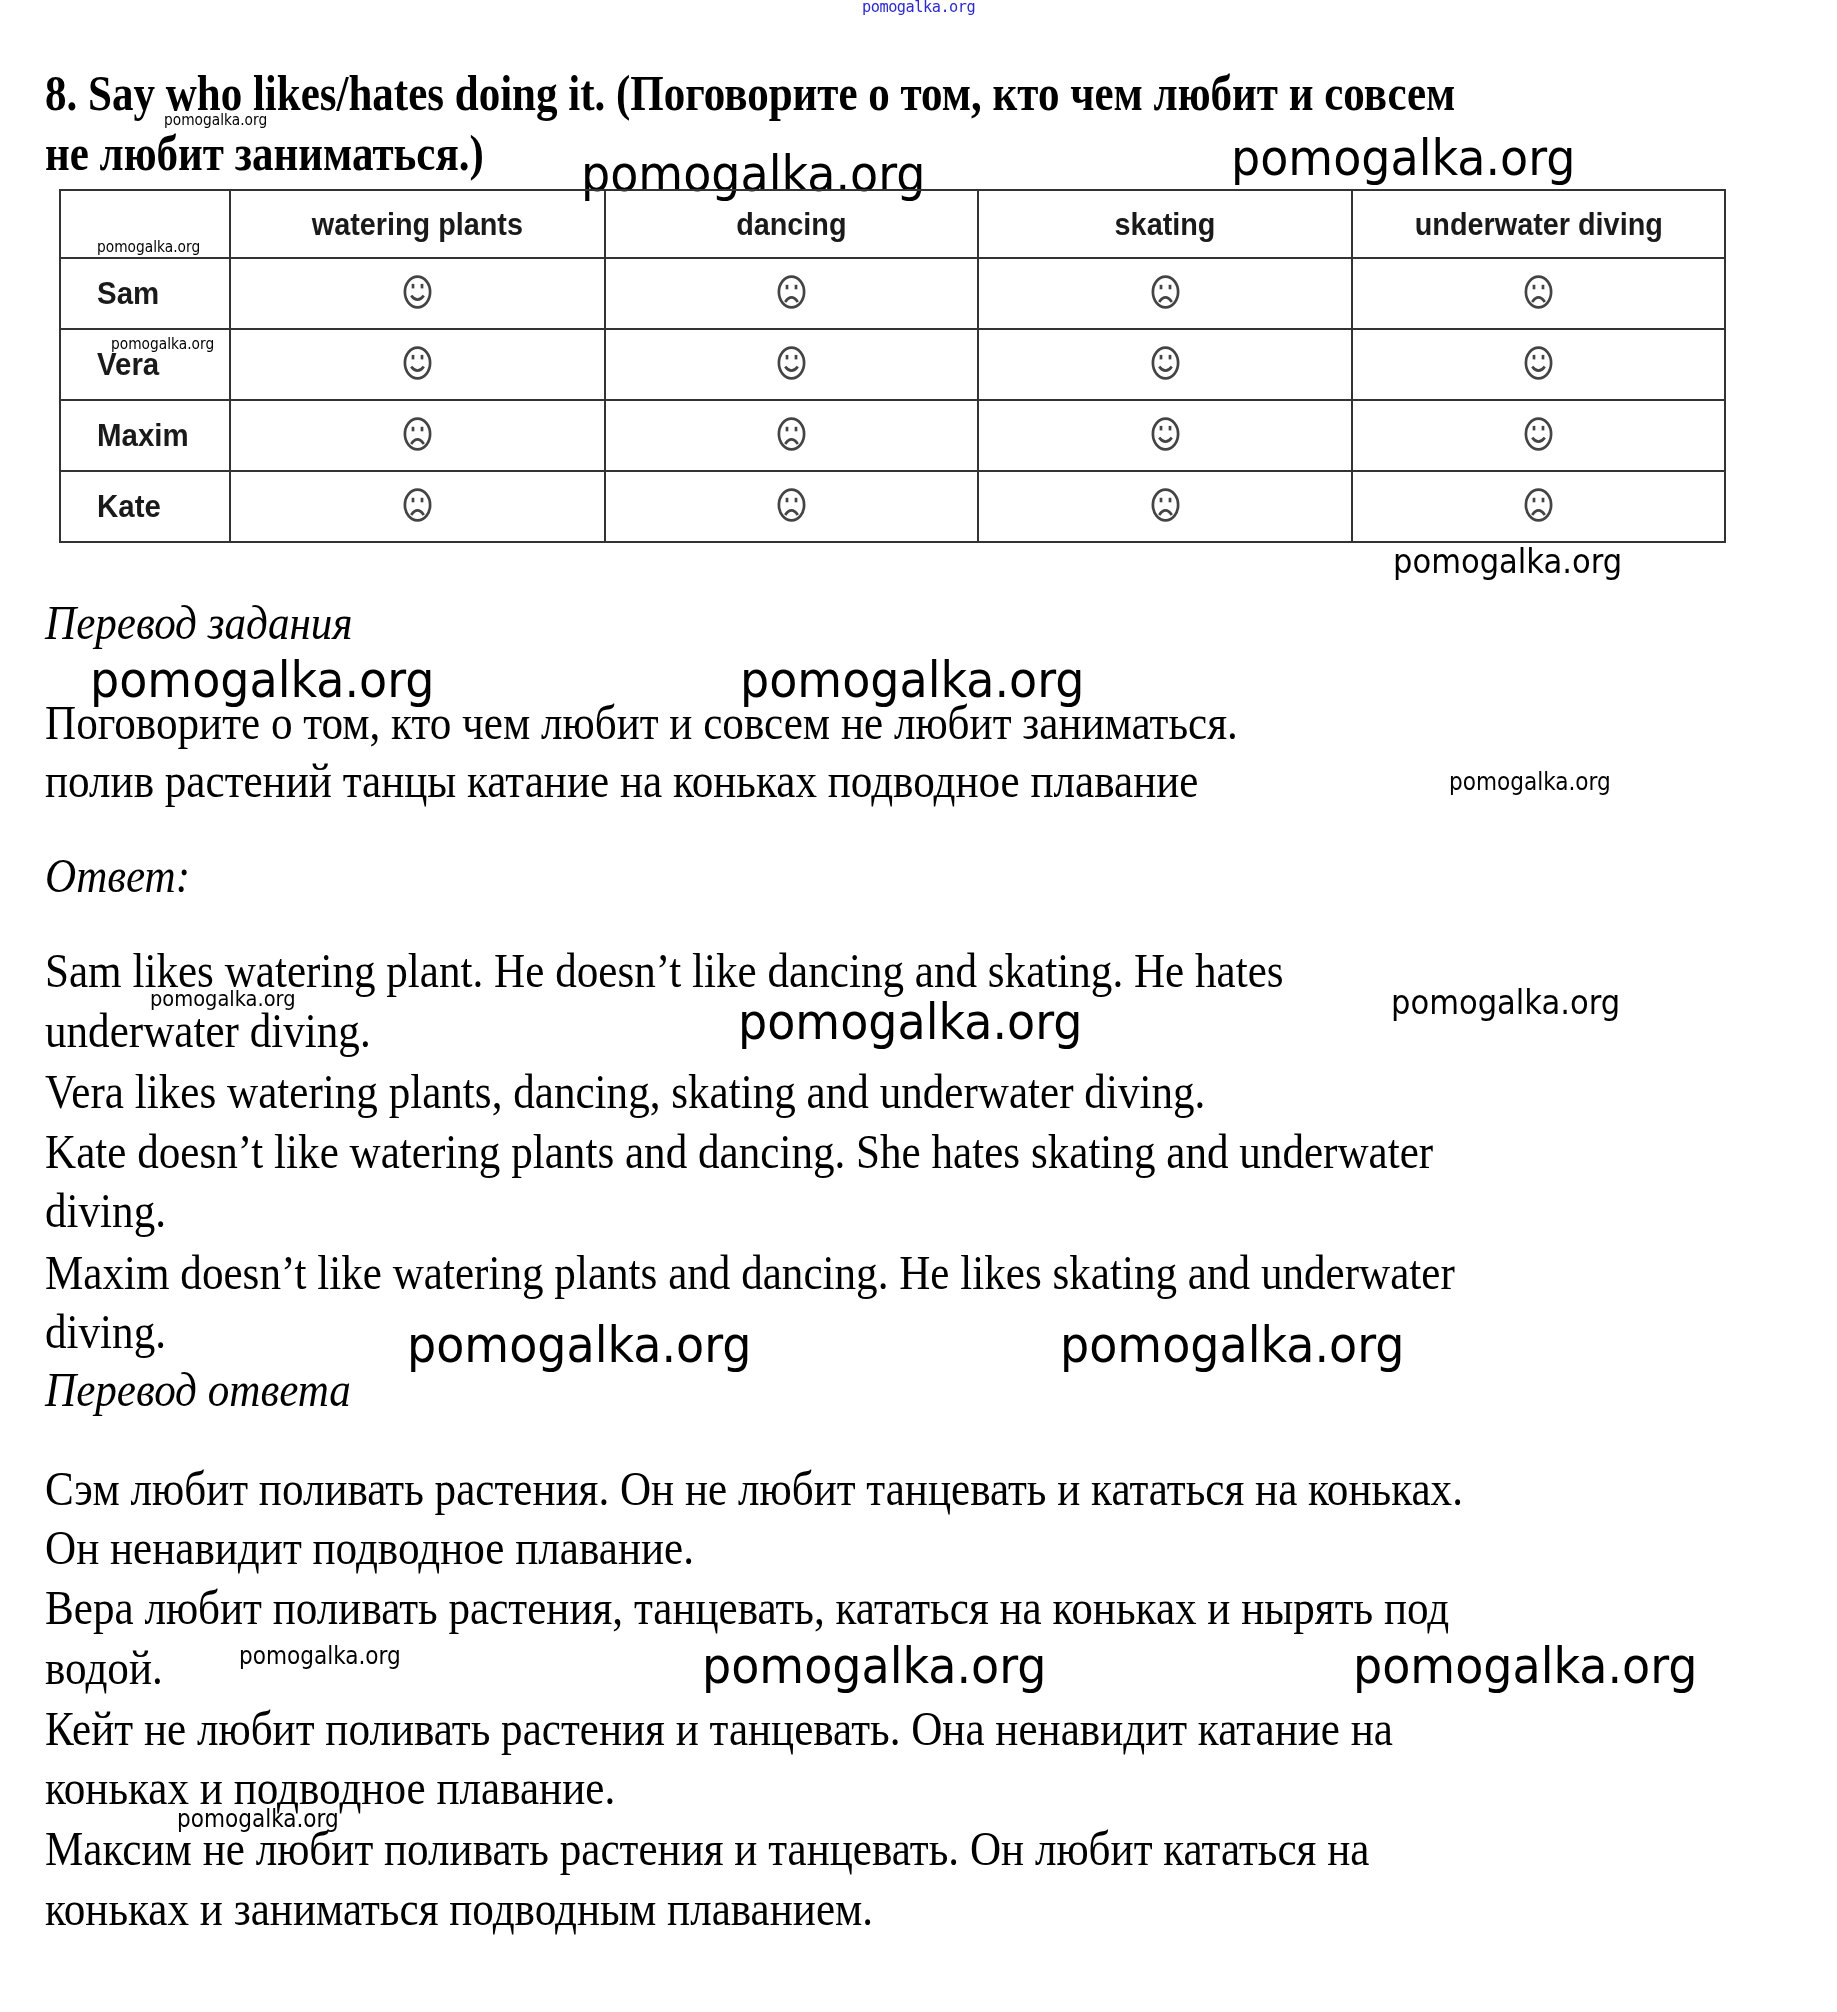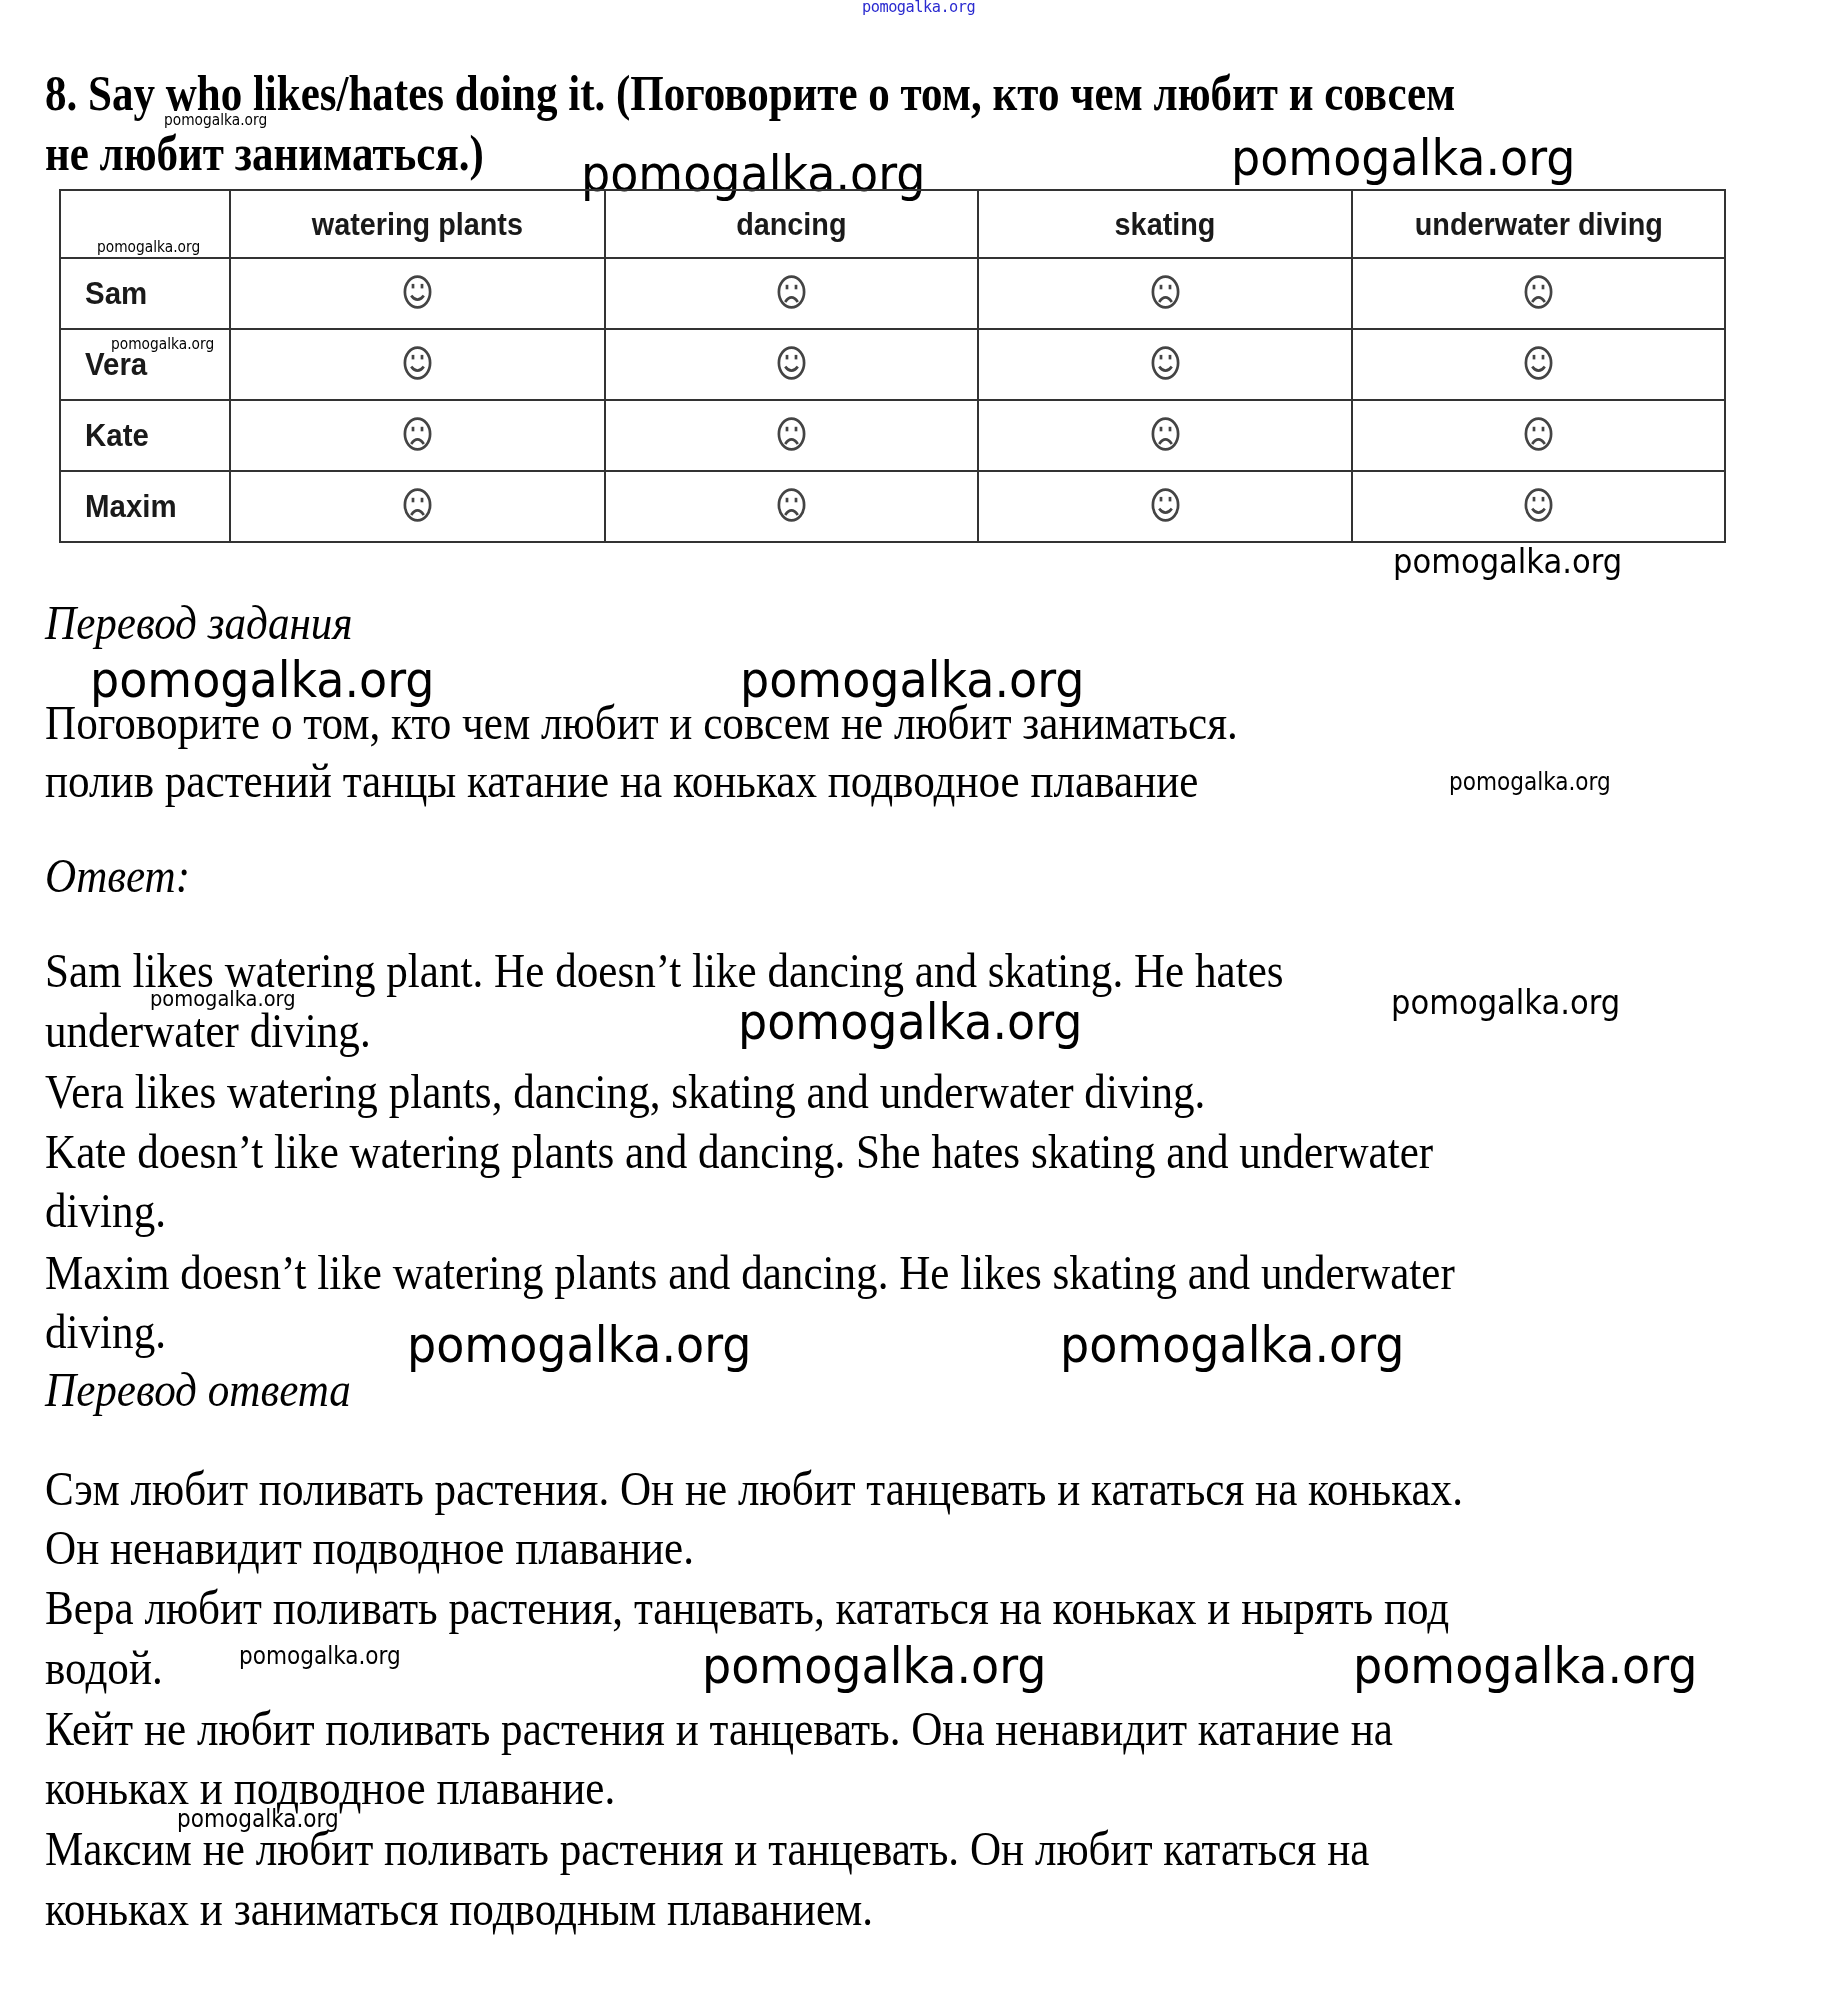--- a/index.html
+++ b/index.html
@@ -17,21 +17,21 @@
   .wm-small { font-size:15.3px; font-family:"DejaVu Sans", sans-serif; color:#000; line-height:1; transform:scaleX(0.9); transform-origin:left center; }
   .wm-small2 { font-size:24px; font-family:"DejaVu Sans", sans-serif; color:#000; line-height:1; transform:scaleX(0.9); transform-origin:left center; }
 
   
   .tbl { position:absolute; left:59px; top:189px; width:1664px; height:354px; border-collapse:collapse; table-layout:fixed; }
   .tbl td, .tbl th { border:2.7px solid #333; padding:0; text-align:center; vertical-align:middle; }
   .tbl tr.r-head { height:68px; }
   .tbl tr.r-body { height:71px; }
   .tbl th { font-family:"Liberation Sans", sans-serif; font-weight:bold; font-size:32px; color:#1a1a1a; transform:none; }
   .tbl th span { display:inline-block; transform:scaleX(0.9); }
-  .tbl td.name { text-align:left; padding-left:24px; font-family:"Liberation Sans", sans-serif; font-weight:bold; font-size:32px; color:#1a1a1a; position:relative; }
+  .tbl td.name { text-align:left; padding-left:36px; font-family:"Liberation Sans", sans-serif; font-weight:bold; font-size:32px; color:#1a1a1a; position:relative; }
   .tbl td.name span.nm { display:inline-block; transform:scaleX(0.92); transform-origin:left center; }
   .face { width:31px; height:36px; display:inline-block; }
   .cell-wm { position:absolute; font-size:15.3px; font-family:"DejaVu Sans", sans-serif; font-weight:normal; color:#000; transform:scaleX(0.9); transform-origin:left center; }
 
   .body-text { left:45px; font-size:49px; line-height:1; transform:scaleX(0.88); transform-origin:left center; }
   .ital { font-style:italic; }
 </style>
 </head>
 <body>
 
@@ -113,20 +113,47 @@
               <path d="M10 24 Q17 33 24 24" fill="none" stroke="#444" stroke-width="3"></path>
             </svg></span></td>
     <td><span class="face-slot"><svg viewBox="0 0 34 40" class="face">
               <ellipse cx="17" cy="20" rx="14" ry="17" fill="none" stroke="#444" stroke-width="3"></ellipse>
               <rect x="10.5" y="11" width="3" height="5" fill="#444"></rect>
               <rect x="20.5" y="11" width="3" height="5" fill="#444"></rect>
               <path d="M10 24 Q17 33 24 24" fill="none" stroke="#444" stroke-width="3"></path>
             </svg></span></td>
   </tr>
   <tr class="r-body">
+    <td class="name"><span class="nm">Maxim</span></td>
+    <td><span class="face-slot"><svg viewBox="0 0 34 40" class="face">
+              <ellipse cx="17" cy="20" rx="14" ry="17" fill="none" stroke="#444" stroke-width="3"></ellipse>
+              <rect x="10.5" y="12" width="3" height="5" fill="#444"></rect>
+              <rect x="20.5" y="12" width="3" height="5" fill="#444"></rect>
+              <path d="M10 31 Q17 21 24 31" fill="none" stroke="#444" stroke-width="3"></path>
+            </svg></span></td>
+    <td><span class="face-slot"><svg viewBox="0 0 34 40" class="face">
+              <ellipse cx="17" cy="20" rx="14" ry="17" fill="none" stroke="#444" stroke-width="3"></ellipse>
+              <rect x="10.5" y="12" width="3" height="5" fill="#444"></rect>
+              <rect x="20.5" y="12" width="3" height="5" fill="#444"></rect>
+              <path d="M10 31 Q17 21 24 31" fill="none" stroke="#444" stroke-width="3"></path>
+            </svg></span></td>
+    <td><span class="face-slot"><svg viewBox="0 0 34 40" class="face">
+              <ellipse cx="17" cy="20" rx="14" ry="17" fill="none" stroke="#444" stroke-width="3"></ellipse>
+              <rect x="10.5" y="11" width="3" height="5" fill="#444"></rect>
+              <rect x="20.5" y="11" width="3" height="5" fill="#444"></rect>
+              <path d="M10 24 Q17 33 24 24" fill="none" stroke="#444" stroke-width="3"></path>
+            </svg></span></td>
+    <td><span class="face-slot"><svg viewBox="0 0 34 40" class="face">
+              <ellipse cx="17" cy="20" rx="14" ry="17" fill="none" stroke="#444" stroke-width="3"></ellipse>
+              <rect x="10.5" y="11" width="3" height="5" fill="#444"></rect>
+              <rect x="20.5" y="11" width="3" height="5" fill="#444"></rect>
+              <path d="M10 24 Q17 33 24 24" fill="none" stroke="#444" stroke-width="3"></path>
+            </svg></span></td>
+  </tr>
+  <tr class="r-body">
     <td class="name"><span class="nm">Kate</span></td>
     <td><span class="face-slot"><svg viewBox="0 0 34 40" class="face">
               <ellipse cx="17" cy="20" rx="14" ry="17" fill="none" stroke="#444" stroke-width="3"></ellipse>
               <rect x="10.5" y="12" width="3" height="5" fill="#444"></rect>
               <rect x="20.5" y="12" width="3" height="5" fill="#444"></rect>
               <path d="M10 31 Q17 21 24 31" fill="none" stroke="#444" stroke-width="3"></path>
             </svg></span></td>
     <td><span class="face-slot"><svg viewBox="0 0 34 40" class="face">
               <ellipse cx="17" cy="20" rx="14" ry="17" fill="none" stroke="#444" stroke-width="3"></ellipse>
               <rect x="10.5" y="12" width="3" height="5" fill="#444"></rect>
@@ -137,47 +164,20 @@
               <ellipse cx="17" cy="20" rx="14" ry="17" fill="none" stroke="#444" stroke-width="3"></ellipse>
               <rect x="10.5" y="12" width="3" height="5" fill="#444"></rect>
               <rect x="20.5" y="12" width="3" height="5" fill="#444"></rect>
               <path d="M10 31 Q17 21 24 31" fill="none" stroke="#444" stroke-width="3"></path>
             </svg></span></td>
     <td><span class="face-slot"><svg viewBox="0 0 34 40" class="face">
               <ellipse cx="17" cy="20" rx="14" ry="17" fill="none" stroke="#444" stroke-width="3"></ellipse>
               <rect x="10.5" y="12" width="3" height="5" fill="#444"></rect>
               <rect x="20.5" y="12" width="3" height="5" fill="#444"></rect>
               <path d="M10 31 Q17 21 24 31" fill="none" stroke="#444" stroke-width="3"></path>
-            </svg></span></td>
-  </tr>
-  <tr class="r-body">
-    <td class="name"><span class="nm">Maxim</span></td>
-    <td><span class="face-slot"><svg viewBox="0 0 34 40" class="face">
-              <ellipse cx="17" cy="20" rx="14" ry="17" fill="none" stroke="#444" stroke-width="3"></ellipse>
-              <rect x="10.5" y="12" width="3" height="5" fill="#444"></rect>
-              <rect x="20.5" y="12" width="3" height="5" fill="#444"></rect>
-              <path d="M10 31 Q17 21 24 31" fill="none" stroke="#444" stroke-width="3"></path>
-            </svg></span></td>
-    <td><span class="face-slot"><svg viewBox="0 0 34 40" class="face">
-              <ellipse cx="17" cy="20" rx="14" ry="17" fill="none" stroke="#444" stroke-width="3"></ellipse>
-              <rect x="10.5" y="12" width="3" height="5" fill="#444"></rect>
-              <rect x="20.5" y="12" width="3" height="5" fill="#444"></rect>
-              <path d="M10 31 Q17 21 24 31" fill="none" stroke="#444" stroke-width="3"></path>
-            </svg></span></td>
-    <td><span class="face-slot"><svg viewBox="0 0 34 40" class="face">
-              <ellipse cx="17" cy="20" rx="14" ry="17" fill="none" stroke="#444" stroke-width="3"></ellipse>
-              <rect x="10.5" y="11" width="3" height="5" fill="#444"></rect>
-              <rect x="20.5" y="11" width="3" height="5" fill="#444"></rect>
-              <path d="M10 24 Q17 33 24 24" fill="none" stroke="#444" stroke-width="3"></path>
-            </svg></span></td>
-    <td><span class="face-slot"><svg viewBox="0 0 34 40" class="face">
-              <ellipse cx="17" cy="20" rx="14" ry="17" fill="none" stroke="#444" stroke-width="3"></ellipse>
-              <rect x="10.5" y="11" width="3" height="5" fill="#444"></rect>
-              <rect x="20.5" y="11" width="3" height="5" fill="#444"></rect>
-              <path d="M10 24 Q17 33 24 24" fill="none" stroke="#444" stroke-width="3"></path>
             </svg></span></td>
   </tr>
 </tbody>
   </table>
 
 <div class="abs wm-mid" style="left:1393px; top:544px;">pomogalka.org</div>
 
 <div class="abs body-text serif ital" style="top:598px;">Перевод задания</div>
 <div class="abs wm-big" style="left:90px; top:655px;">pomogalka.org</div>
 <div class="abs wm-big" style="left:740px; top:655px;">pomogalka.org</div>

